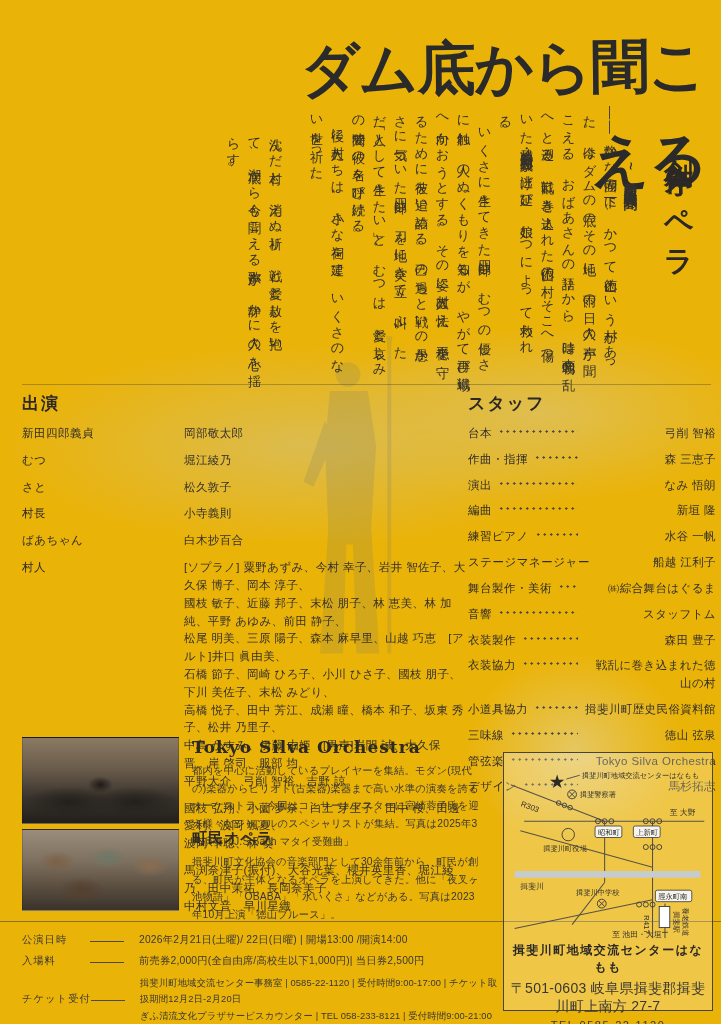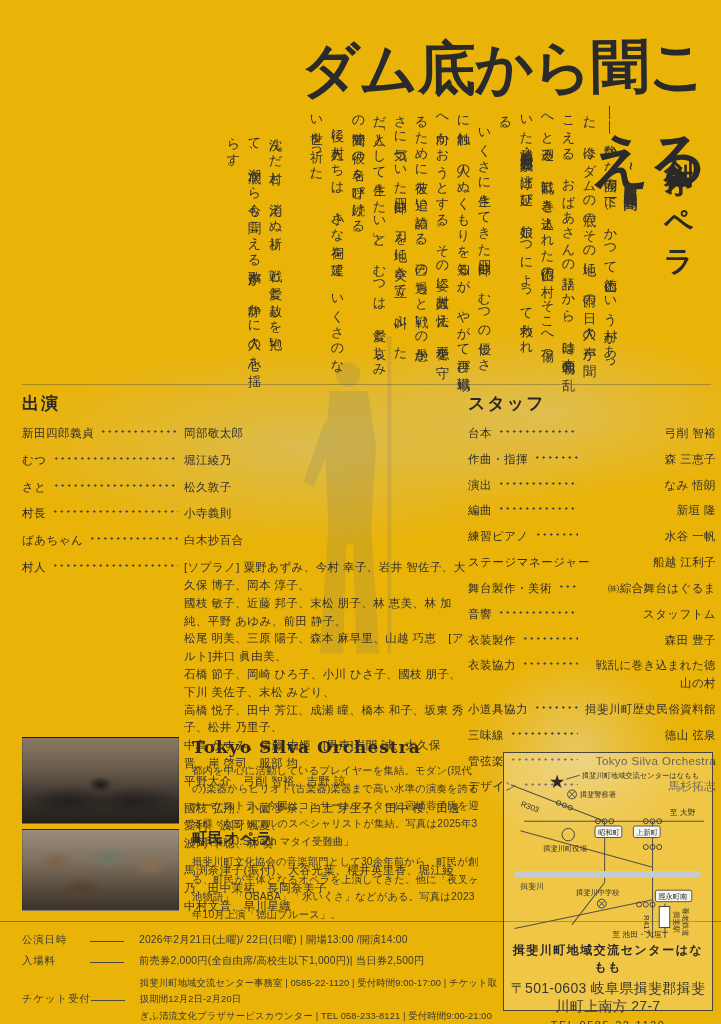--- a/index.html
+++ b/index.html
@@ -26,21 +26,21 @@
   .story p.poem{margin-right:20px;padding-top:22px;}
   .rule{position:absolute;height:1px;background:rgba(70,65,60,.38);}
   .rule-story{left:22px;right:10px;top:384px;}
   .rule-info{left:0;right:0;top:921px;background:rgba(60,58,55,.55);}
   
   .sec-head{font-size:17px;font-weight:700;letter-spacing:2px;color:#2b2825;margin:0 0 10px 0;}
   .cast{position:absolute;left:22px;top:392px;width:445px;}
   .staff{position:absolute;left:468px;top:392px;width:248px;}
   .row{display:flex;align-items:flex-start;margin-bottom:9px;font-size:11.5px;line-height:1.55;}
   .rhead{display:flex;align-items:flex-start;flex:0 0 auto;}
-  .cast .rhead{width:162px;}
+  .cast .rhead{width:162px;flex-direction:column;}
   .staff .rhead{width:116px;}
   .rlabel{white-space:nowrap;letter-spacing:.5px;}
   .leader{flex:1;height:13px;margin:0 6px;
     background-image:radial-gradient(circle,#4c4843 1.05px,rgba(0,0,0,0) 1.3px);
     background-size:6.5px 13px;background-repeat:repeat-x;background-position:0 55%;}
   .rvalue{flex:1;white-space:pre-line;letter-spacing:.4px;color:#33302c;}
   .staff .row{margin-bottom:8px;text-align:right;}
   
   .profile{position:absolute;left:22px;width:462px;display:flex;gap:13px;}
   .profile-1{top:737px;}

